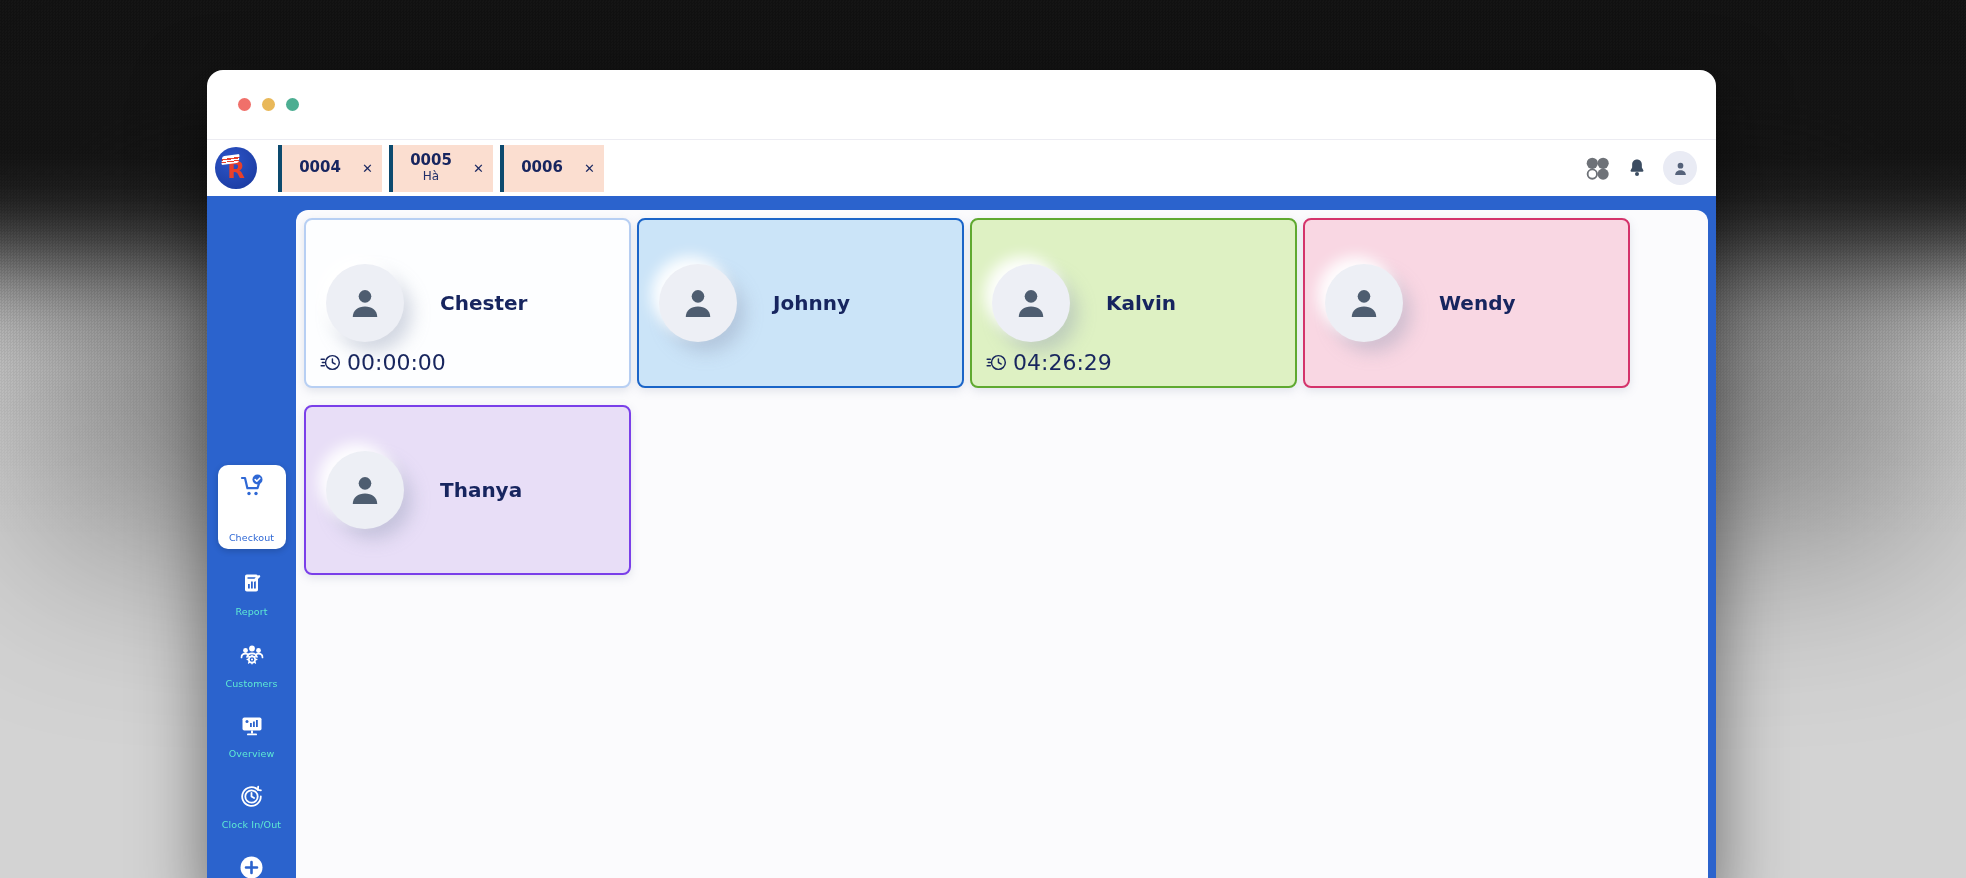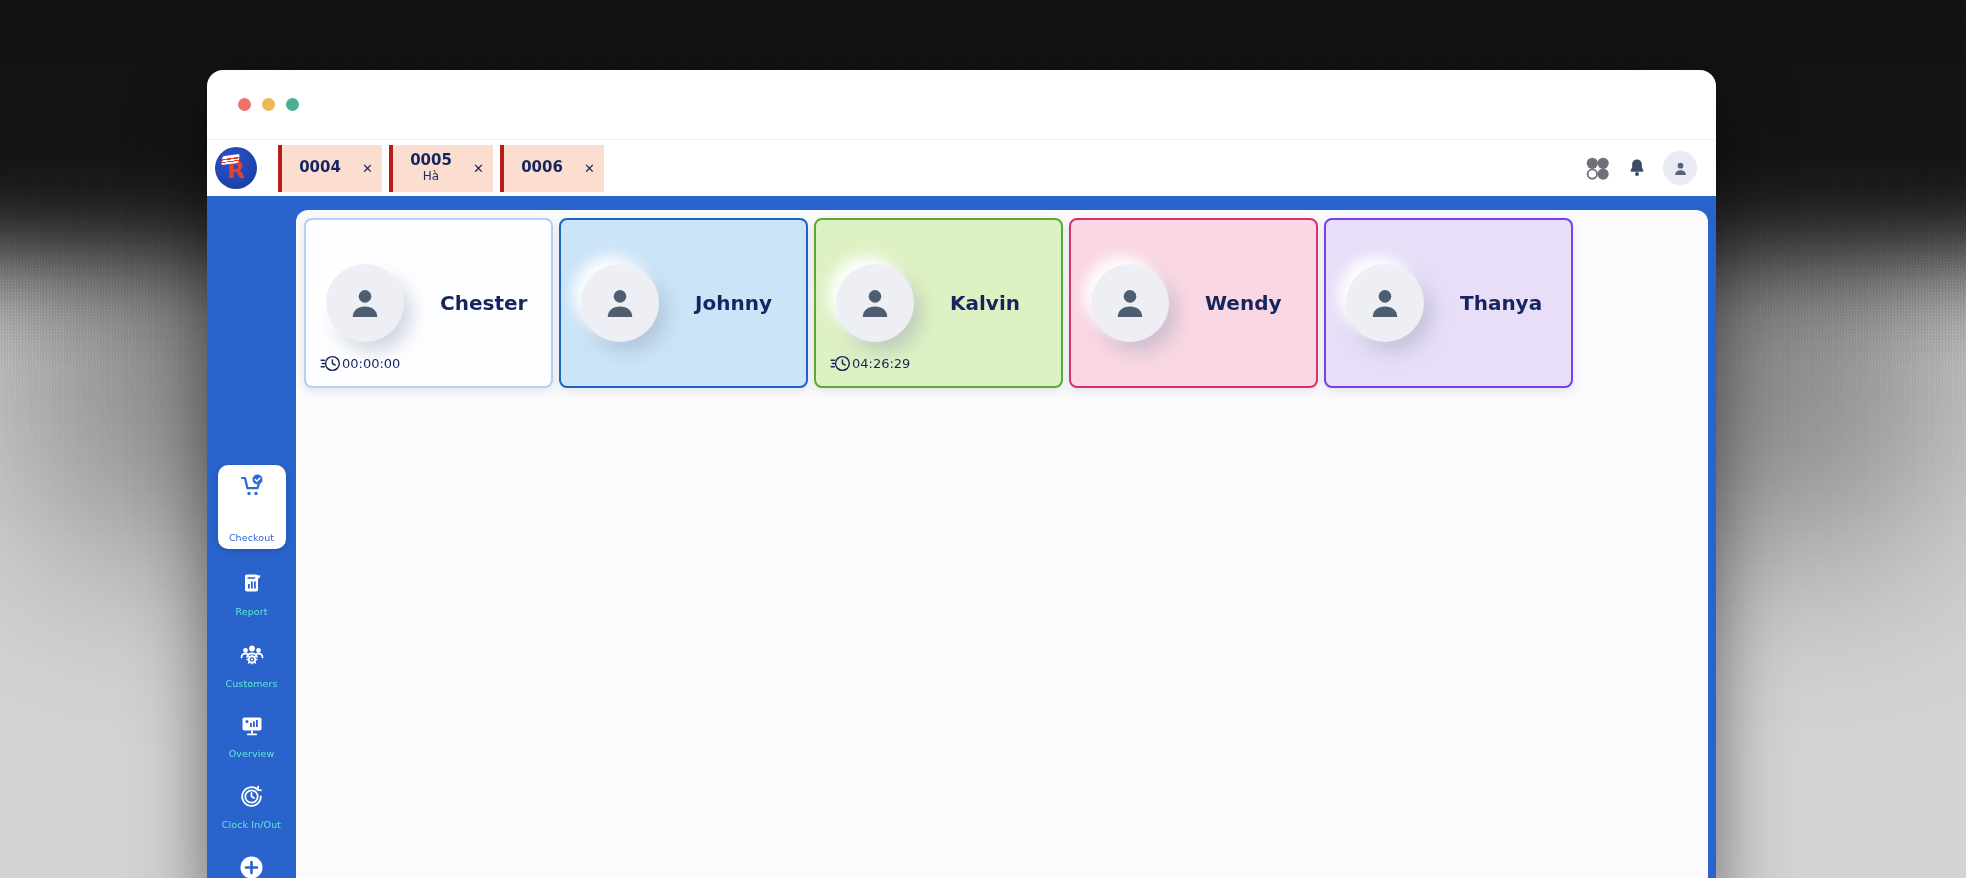--- a/index.html
+++ b/index.html
@@ -22,21 +22,21 @@
   .tl-dot{width:13px;height:13px;border-radius:50%;margin-right:11px;}
 
   
   .tabrow{height:56px;display:flex;align-items:center;padding:0 19px 0 8px;background:#fff;}
   .logo{position:relative;width:42px;height:42px;border-radius:50%;flex:none;margin-right:21px;
     background:radial-gradient(circle at 38% 32%,#2d55c8,#1c3da4 78%);display:flex;align-items:center;justify-content:center;cursor:pointer;}
   .logo-r{color:#e8402a;font-size:23px;font-weight:800;margin-top:5px;line-height:1;}
   .logo-flag{position:absolute;top:8px;left:7px;width:17px;height:9px;border-radius:2px;transform:skewX(-14deg) rotate(-8deg);
     background:linear-gradient(180deg,#fff 0 3px,#e8402a 3px 4.5px,#fff 4.5px 6px,#e8402a 6px 7px,#fff 7px);}
   .tab{position:relative;height:47px;width:104px;box-sizing:border-box;margin-right:7px;display:flex;align-items:center;
-    background:#fbded0;border-left:4px solid #b91c1c;padding-right:24px;cursor:pointer;}
+    background:#fbded0;border-left:4px solid #0c4a6e;padding-right:24px;cursor:pointer;}
   .tab-text{flex:1;text-align:center;color:#17255f;font-weight:700;font-size:15px;line-height:1.15;}
   .tab-sub{font-weight:500;font-size:12px;color:#22306a;}
   .tab-sub:empty{display:none;}
   .tab-close{position:absolute;right:9px;top:50%;transform:translateY(-50%);color:#17255f;font-size:13px;font-weight:700;cursor:pointer;}
   .tabrow-right{margin-left:auto;display:flex;align-items:center;gap:15px;}
   .icon-btn{display:flex;align-items:center;justify-content:center;cursor:pointer;}
   .avatar-btn{width:34px;height:34px;border-radius:50%;background:#e9ebf4;display:flex;align-items:center;justify-content:center;cursor:pointer;}
 
   
   .frame{position:absolute;top:126px;left:0;right:0;bottom:0;background:#2b63cd;display:flex;}
@@ -44,26 +44,26 @@
   .side-item{width:68px;display:flex;flex-direction:column;align-items:center;gap:5px;margin-bottom:24px;color:#5eead4;cursor:pointer;}
   .side-item .lbl{font-size:9.5px;letter-spacing:.1px;white-space:nowrap;}
   .side-item.active{background:#fff;border-radius:10px;width:64px;padding:7px 2px 6px;margin-bottom:22px;color:#2f68d5;
     box-shadow:0 2px 6px rgba(0,0,0,.18);gap:28px;}
   .side-item.active .lbl{color:#2f68d5;}
 
   .content{flex:1;padding:14px 8px 8px 0;box-sizing:border-box;}
   .panel{width:100%;height:100%;background:#fbfbfd;border-radius:12px;box-sizing:border-box;
     padding:8px 0 0 8px;display:flex;flex-wrap:wrap;align-content:flex-start;column-gap:6px;row-gap:17px;}
 
-  .card{width:249px;height:170px;box-sizing:border-box;border:2px solid #ccc;border-radius:8px;position:relative;
+  .card{width:327px;height:170px;box-sizing:border-box;border:2px solid #ccc;border-radius:8px;position:relative;
     display:flex;align-items:center;padding-left:20px;gap:36px;cursor:pointer;box-shadow:0 3px 10px rgba(125,135,160,.2);}
   .avatar{width:78px;height:78px;border-radius:50%;background:#edeff5;flex:none;display:flex;align-items:center;justify-content:center;
     box-shadow:-8px -8px 14px rgba(255,255,255,.95),8px 10px 18px rgba(140,150,175,.38);}
   .card-name{font-size:20px;font-weight:700;color:#17255f;}
-  .card-time{position:absolute;left:13px;bottom:11px;display:flex;align-items:center;color:#18265e;font-size:13px;}
+  .card-time{position:absolute;left:13px;bottom:11px;display:flex;align-items:center;gap:5px;color:#18265e;font-size:22px;}
   .card-time:has(.t:empty){display:none;}
 </style>
 </head>
 <body>
 
 <div class="stage">
   <div class="halo-top"></div>
   <div class="halo-mid"></div>
   <div class="grain"></div>
 

